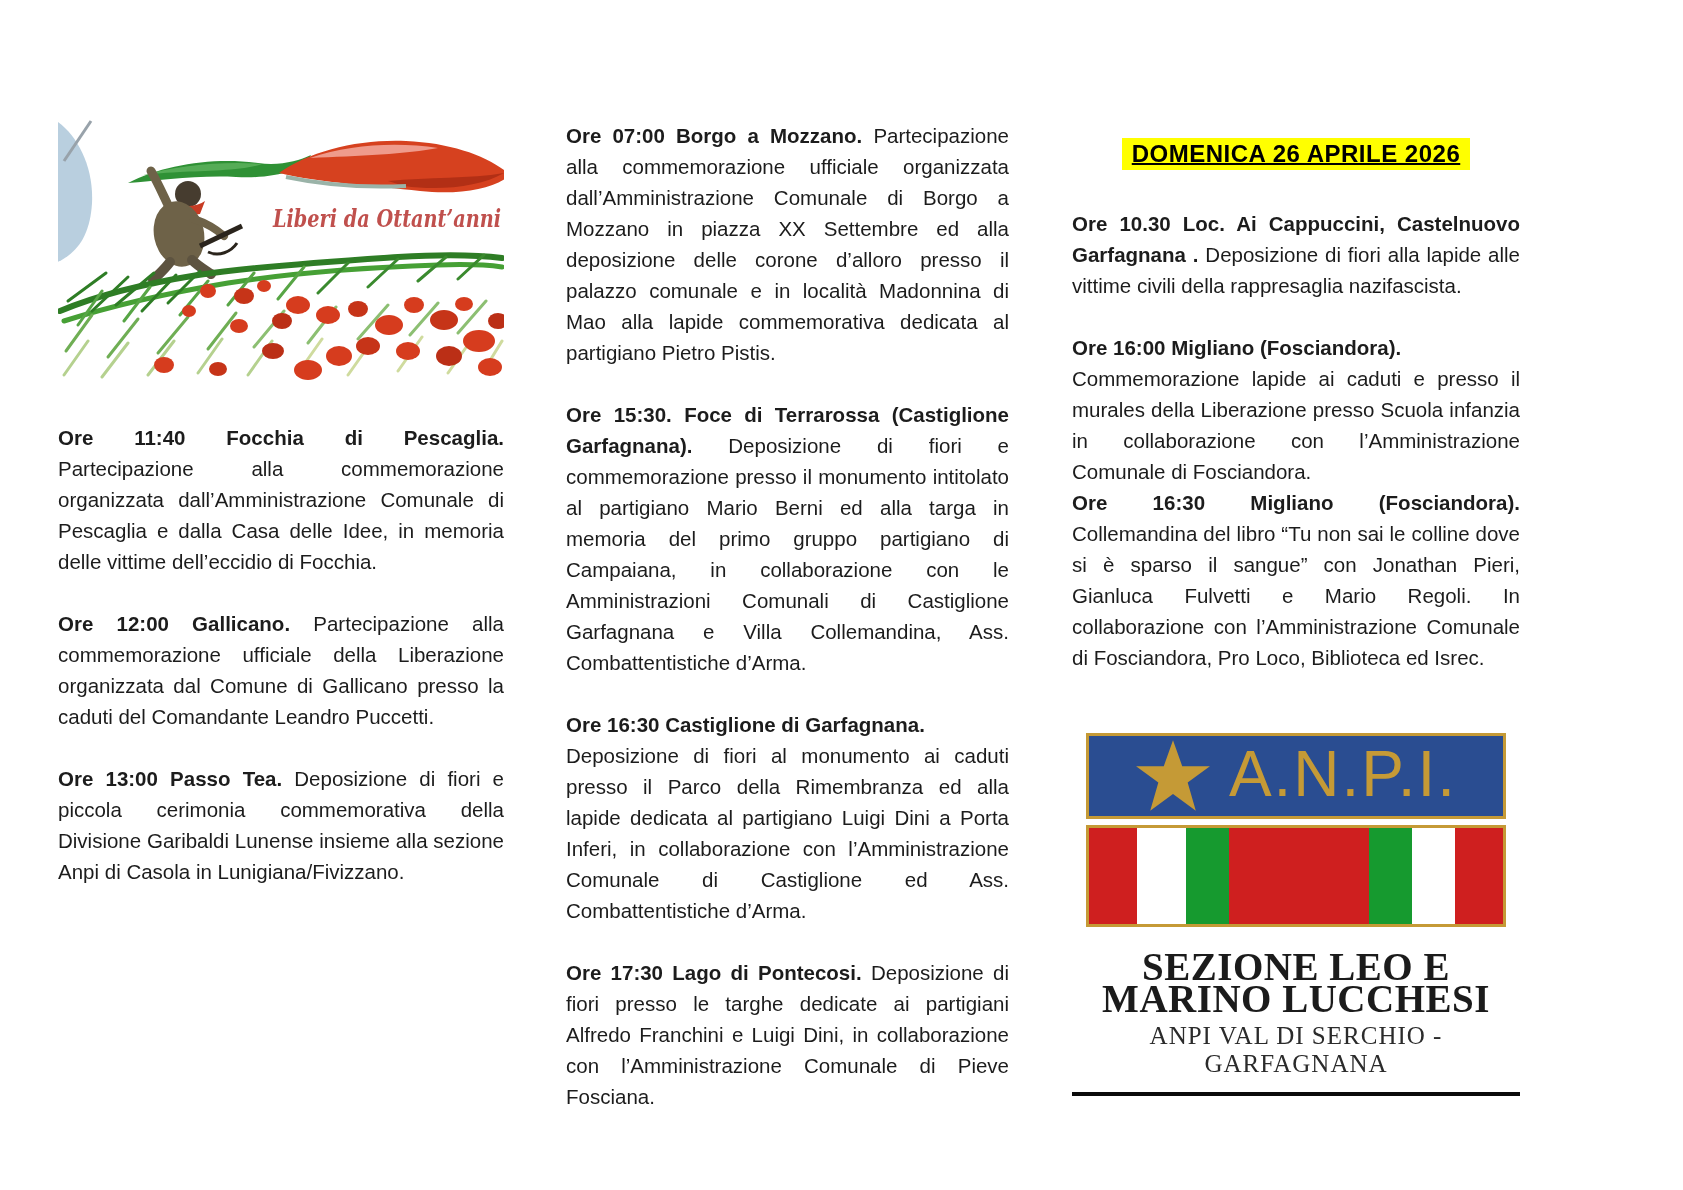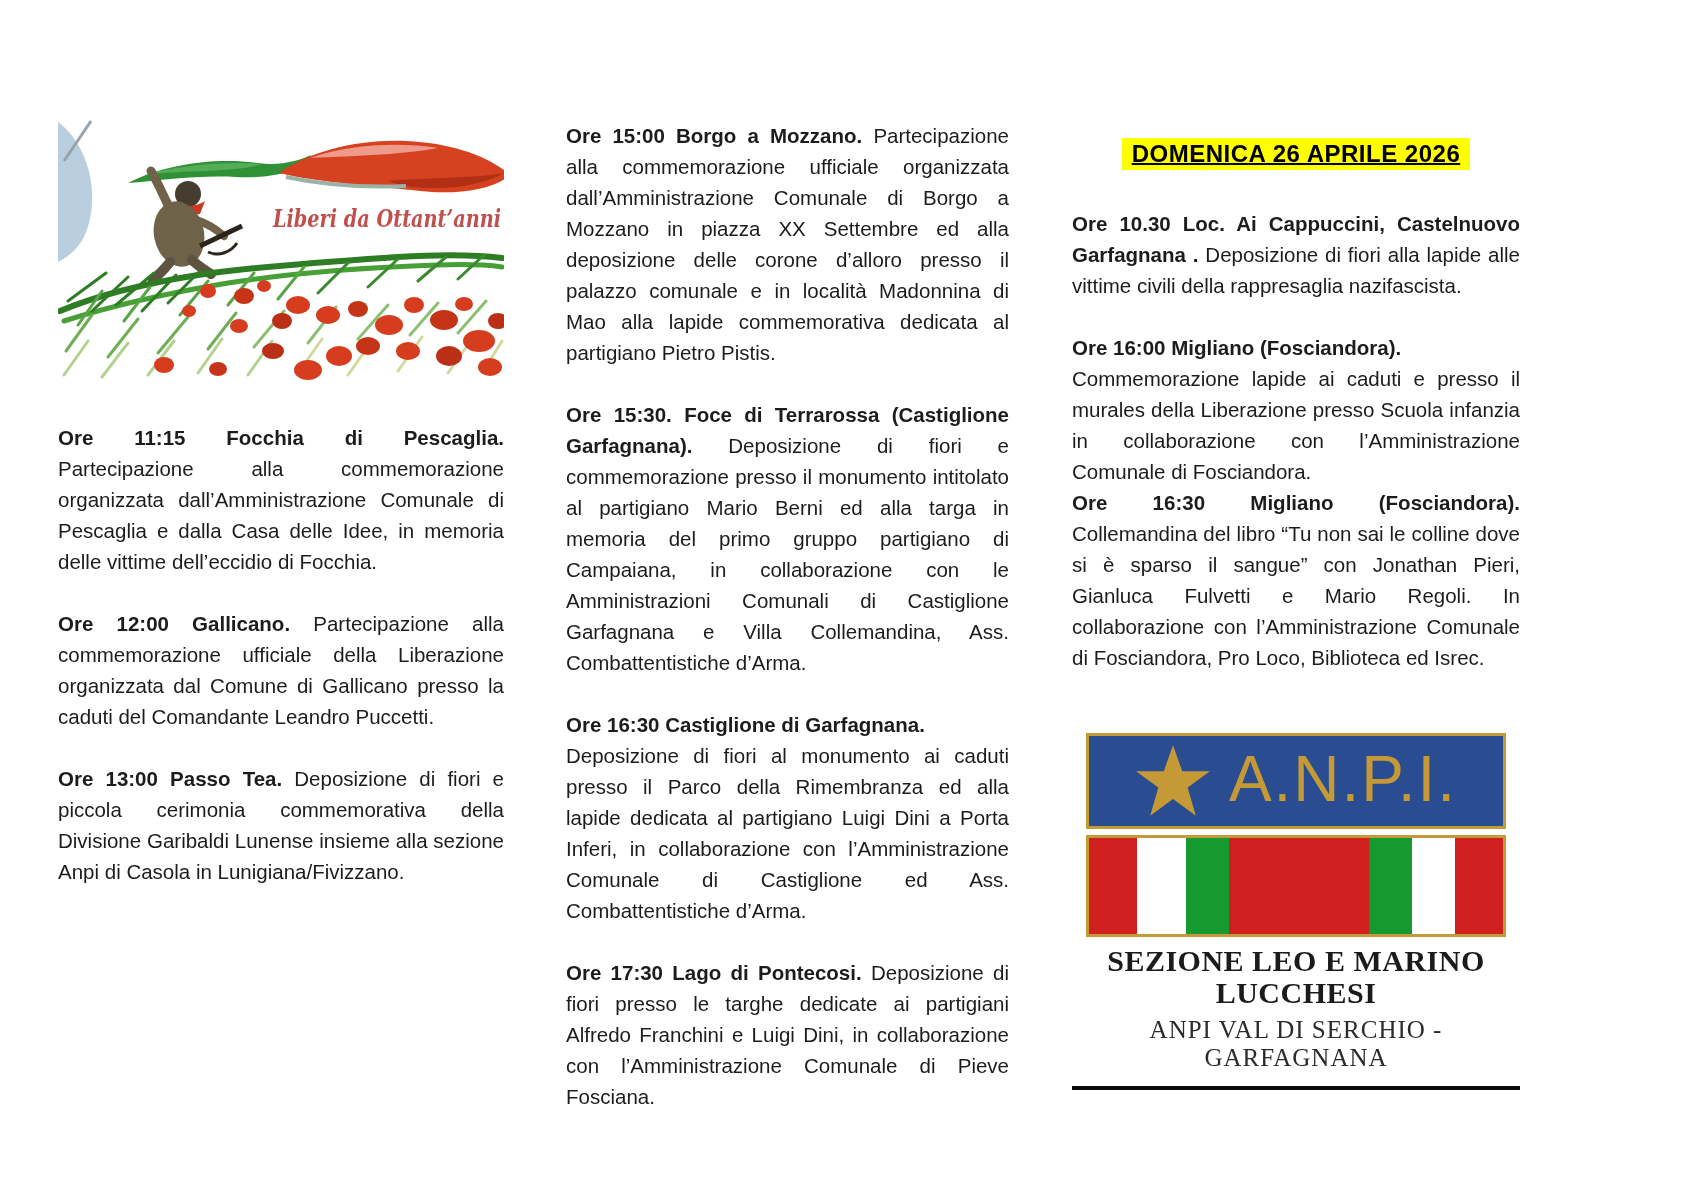--- a/index.html
+++ b/index.html
@@ -24,40 +24,40 @@
   .evt-title{font-weight:bold;}
   .heading-wrap{text-align:center;margin:0 0 38px 0;}
   .date-heading{
     display:inline-block;background:var(--highlight-yellow,#ffff00);
     font-weight:bold;font-size:24px;line-height:32px;letter-spacing:0.5px;
     text-decoration:underline;text-decoration-thickness:2px;padding:0 10px;color:#000;
   }
   .c3-gap{margin-top:44px;}
   .logo{width:420px;margin:60px auto 0 auto;}
   .logo-blue{
-    box-sizing:border-box;height:96px;background:var(--anpi-blue,#2a4d91);
+    box-sizing:border-box;height:86px;background:var(--anpi-blue,#2a4d91);
     border:3px solid var(--anpi-gold,#c59a36);
     display:flex;align-items:center;justify-content:center;gap:18px;
   }
   .anpi-acronym{
     color:var(--anpi-gold,#c59a36);font-size:64px;line-height:64px;
     font-family:"Liberation Sans",sans-serif;font-weight:400;letter-spacing:2px;
     transform:translateY(-2px);
   }
   .logo-ribbon{
     box-sizing:border-box;height:102px;margin-top:6px;
     border:3px solid var(--anpi-gold,#c59a36);display:flex;
   }
   .stripe{height:100%;}
   .s-red{background:var(--ribbon-red,#cf1f1f);}
   .s-green{background:var(--ribbon-green,#169a2f);}
   .s-white{background:#ffffff;}
   .logo-caption1{
-    margin-top:8px;text-align:center;font-family:"Liberation Serif",serif;
-    font-weight:bold;font-size:30px;line-height:32px;color:#1b1b1b;letter-spacing:0.5px;
+    margin-top:24px;text-align:center;font-family:"Liberation Serif",serif;
+    font-weight:bold;font-size:39px;line-height:32px;color:#1b1b1b;letter-spacing:0.5px;
   }
   .logo-caption2{
     margin-top:7px;text-align:center;font-family:"Liberation Serif",serif;
     font-size:25px;line-height:28px;color:#2b2b2b;letter-spacing:1px;
   }
   .footer-divider{margin-top:14px;height:4px;background:#0a0a0a;width:100%;}
 </style>
 </head>
 <body>
 
@@ -132,36 +132,36 @@
         <ellipse cx="131" cy="196" rx="7" ry="6" fill="#d63c1e"></ellipse>
         <ellipse cx="106" cy="250" rx="10" ry="8" fill="#d63c1e"></ellipse>
         <ellipse cx="440" cy="206" rx="10" ry="8" fill="#bb2f16"></ellipse>
         <ellipse cx="432" cy="252" rx="12" ry="9" fill="#d63c1e"></ellipse>
       </g>
 
       <text x="215" y="112" class="caption-text" textLength="228" lengthAdjust="spacingAndGlyphs">Liberi da Ottant’anni</text>
     </svg>
 
     <p class="evt">
-      <span class="evt-title">Ore 11:15 Focchia di Pescaglia.</span>
+      <span class="evt-title">Ore 11:40 Focchia di Pescaglia.</span>
       <span class="evt-body">Partecipazione alla commemorazione organizzata dall’Amministrazione Comunale di Pescaglia e dalla Casa delle Idee, in memoria delle vittime dell’eccidio di Focchia.</span>
     </p>
     <p class="evt">
       <span class="evt-title">Ore 12:00 Gallicano.</span>
       <span class="evt-body">Partecipazione alla commemorazione ufficiale della Liberazione organizzata dal Comune di Gallicano presso la caduti del Comandante Leandro Puccetti.</span>
     </p>
     <p class="evt">
       <span class="evt-title">Ore 13:00 Passo Tea.</span>
       <span class="evt-body">Deposizione di fiori e piccola cerimonia commemorativa della Divisione Garibaldi Lunense insieme alla sezione Anpi di Casola in Lunigiana/Fivizzano.</span>
     </p>
   </div>
 
   <div class="col col2">
     <p class="evt">
-      <span class="evt-title">Ore 15:00 Borgo a Mozzano.</span>
+      <span class="evt-title">Ore 07:00 Borgo a Mozzano.</span>
       <span class="evt-body">Partecipazione alla commemorazione ufficiale organizzata dall’Amministrazione Comunale di Borgo a Mozzano in piazza XX Settembre ed alla deposizione delle corone d’alloro presso il palazzo comunale e in località Madonnina di Mao alla lapide commemorativa dedicata al partigiano Pietro Pistis.</span>
     </p>
     <p class="evt">
       <span class="evt-title">Ore 15:30. Foce di Terrarossa (Castiglione Garfagnana).</span>
       <span class="evt-body">Deposizione di fiori e commemorazione presso il monumento intitolato al partigiano Mario Berni ed alla targa in memoria del primo gruppo partigiano di Campaiana, in collaborazione con le Amministrazioni Comunali di Castiglione Garfagnana e Villa Collemandina, Ass. Combattentistiche d’Arma.</span>
     </p>
     <p class="evt">
       <span class="evt-title">Ore 16:30 Castiglione di Garfagnana.</span><br>
       <span class="evt-body">Deposizione di fiori al monumento ai caduti presso il Parco della Rimembranza ed alla lapide dedicata al partigiano Luigi Dini a Porta Inferi, in collaborazione con l’Amministrazione Comunale di Castiglione ed Ass. Combattentistiche d’Arma.</span>
     </p>

